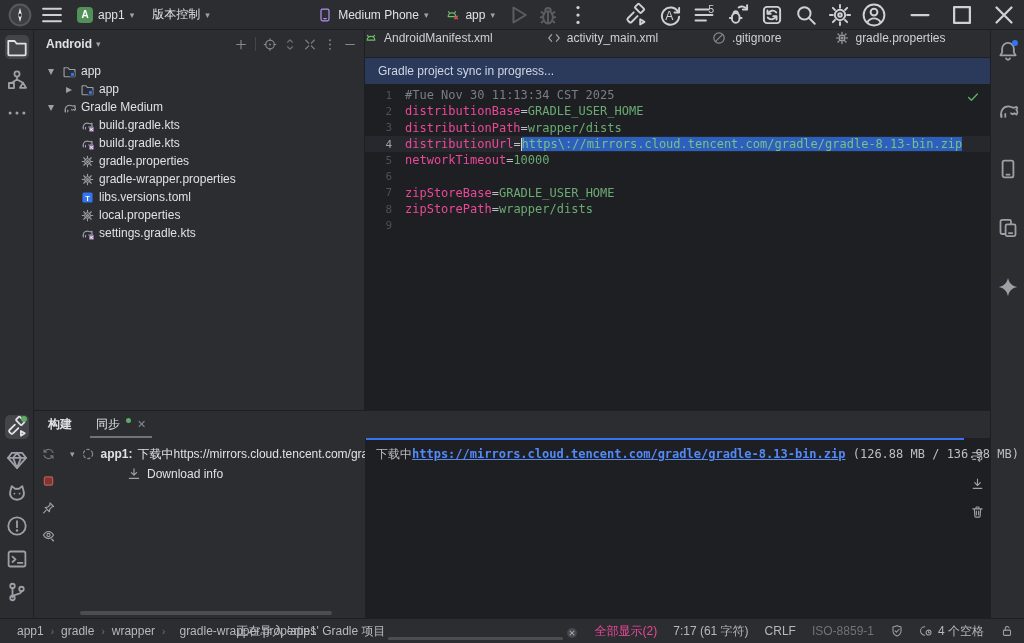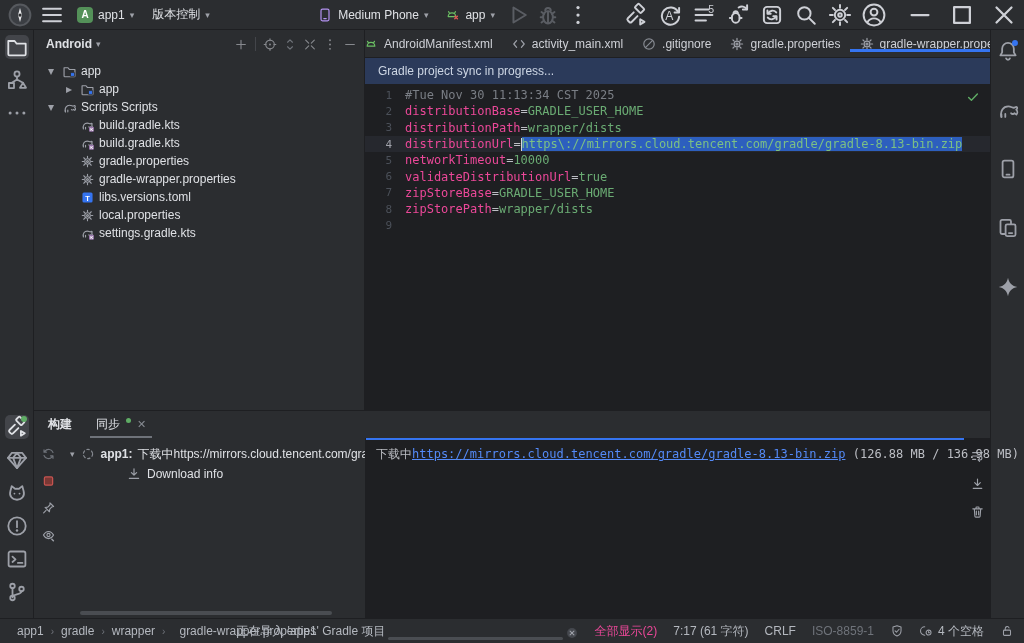--- a/index.html
+++ b/index.html
@@ -48,21 +48,21 @@
   .pp-icons { margin-left:auto; display:flex; align-items:center; gap:4px; color:#87898E; }
   .pp-icons .icon16 { width:15px; height:15px; }
   .pp-icons .divider { width:1px; height:14px; background:#43454A; margin:0 2px; }
   .tree { padding-top:4px; }
   .tree-row { height:18px; display:flex; align-items:center; gap:4px; color:#DFE1E5; cursor:default; }
   .tree-row .expander { width:14px; display:flex; justify-content:center; color:#9DA0A8; flex:0 0 14px; }
   .tree-row .icon16 { width:15px; height:15px; flex-basis:15px; }
 
   
   .editor-col { flex:1; display:flex; flex-direction:column; min-width:0; background:#1E1F22; }
-  .tabbar { height:28px; background:#2B2D30; border-bottom:1px solid #1E1F22; display:flex; align-items:center; overflow:hidden; }
+  .tabbar { height:28px; background:#2B2D30; border-bottom:1px solid #1E1F22; display:flex; align-items:flex-start; overflow:hidden;gap:35px; }
   .tab { display:flex; align-items:center; gap:5px; padding:0 9px; color:#CED0D6; position:relative; white-space:nowrap; cursor:default; }
   .tab.first { margin-left:-11px; }
   .tab.active::after { content:""; position:absolute; left:0; right:0; bottom:0; height:3px; background:#3574F0; }
   .banner { height:26px; background:#2B3A5A; color:#CDD6E4; display:flex; align-items:center; padding:0 13px; flex:0 0 26px; }
   .code-area { flex:1; position:relative; font-family:"DejaVu Sans Mono", monospace; font-size:12px; padding-top:3px; }
   .code-line { height:16.3px; display:flex; align-items:center; white-space:pre; }
   .code-line.current { background:#26282E; }
   .gutter { width:40px; flex:0 0 40px; text-align:right; color:#4B5059; padding-right:13px; font-size:11px; }
   .code-line.current .gutter { color:#A1A3AB; }
   .tok-comment { color:#7A7E85; }
@@ -85,21 +85,21 @@
   .bp-toolbar { width:28px; display:flex; flex-direction:column; align-items:center; padding-top:8px; gap:11px; color:#9DA0A8; }
   .bp-toolbar .icon16 { width:15px; height:15px; }
   .bp-tree { width:303px; position:relative; padding-top:6px; }
   .bt-row { display:flex; align-items:center; gap:5px; height:20px; padding-left:8px; white-space:nowrap; overflow:hidden; }
   .bt-row.child { padding-left:64px; }
   .hscroll { position:absolute; bottom:3px; left:18px; width:252px; height:4px; border-radius:2px; background:#4A4D52; }
   .console-wrap { flex:1; display:flex; min-width:0; border-left:1px solid #1E1F22; }
   .console { flex:1; background:#1E1F22; position:relative; font-family:"DejaVu Sans Mono", monospace; padding:8px 10px; min-width:0; }
   .console .progress-top { position:absolute; top:0; left:0; right:0; height:2px; background:#3574F0; }
   .console .line { white-space:nowrap; color:#BCBEC4; }
-  .console a.link { color:#548AF7; text-decoration:underline; }
+  .console a.link { color:#548AF7; text-decoration:underline;font-weight:bold; }
   .console-toolbar { width:26px; background:#1E1F22; display:flex; flex-direction:column; align-items:center; padding-top:10px; gap:12px; color:#9DA0A8; }
   .console-toolbar .icon16 { width:15px; height:15px; }
 
   
   .statusbar { height:25px; background:#2B2D30; border-top:1px solid #1E1F22; display:flex; align-items:center;
                padding:0 10px 0 10px; color:#B4B8BF; flex:0 0 25px; }
   .sb-left { display:flex; align-items:center; gap:7px; min-width:0; white-space:nowrap; }
   .sb-sep { color:#6F737A; font-size:10px; }
   .sb-right { margin-left:auto; display:flex; align-items:center; gap:16px; white-space:nowrap; }
   .sb-progress { display:flex; align-items:flex-end; gap:2px; }
@@ -392,21 +392,21 @@
                 <span>app</span>
               </div>
               <div class="tree-row" style="padding-left: 10px;">
                 <span class="expander">▾</span>
                 <span class="icon16" style="color: rgb(157, 160, 168);">
                   <svg viewBox="0 0 16 16" fill="none" stroke="currentColor" stroke-width="1.2" stroke-linecap="round" stroke-linejoin="round">
                     <path d="M3.6 12.6c-1-3.9 1.2-7 4.6-7 1.8 0 2.6.9 3.6.9s1.3-1 2-.5c.6.4.3 1.5-.3 1.8.9.9 1 2.4.1 3.3l-1.3-1c-.5.7-1.6.8-2.2.1"></path>
                     <path d="M3.6 12.6v-1.8M6.2 12.6v-2"></path>
                   </svg>
                 </span>
-                <span>Scripts Scripts</span>
+                <span>Gradle Medium</span>
               </div>
               <div class="tree-row" style="padding-left: 28px;">
                 <span class="expander"></span>
                 <span class="icon16" style="color: rgb(157, 160, 168);">
                   <svg viewBox="0 0 16 16" fill="none" stroke="currentColor" stroke-width="1.2" stroke-linecap="round" stroke-linejoin="round">
                     <path d="M3.6 11.6c-.9-3.4 1.1-6.2 4.1-6.2 1.6 0 2.3.8 3.2.8s1.2-.9 1.8-.4c.5.4.2 1.3-.3 1.6.8.8.9 2.1.1 2.9l-1.2-.9c-.4.6-1.4.7-1.9.1M3.6 11.6v-1.6M5.9 11.6V9.8" stroke="#9DA0A8"></path>
                     <rect x="9.6" y="9.4" width="5.2" height="5.2" fill="#9876AA" stroke="none" rx="1"></rect>
                     <text x="11" y="13.6" font-size="4.6" fill="#fff" stroke="none" font-weight="bold">K</text>
                   </svg>
                 </span>
@@ -534,21 +534,21 @@
           </div>
           <div class="code-area" id="code-area">
             <span class="insp-check"><svg viewBox="0 0 16 16" fill="none" stroke="currentColor" stroke-width="1.2" stroke-linecap="round" stroke-linejoin="round">
                   <path d="M3 8.6l3.2 3.2L13 4.6" stroke="#5FAD65" stroke-width="1.6"></path>
                 </svg></span>
           <div class="code-line"><span class="gutter">1</span><span><span class="tok-comment">#Tue Nov 30 11:13:34 CST 2025</span></span></div>
               <div class="code-line"><span class="gutter">2</span><span><span class="tok-key">distributionBase</span><span class="tok-eq">=</span><span class="tok-val">GRADLE_USER_HOME</span></span></div>
               <div class="code-line"><span class="gutter">3</span><span><span class="tok-key">distributionPath</span><span class="tok-eq">=</span><span class="tok-val">wrapper/dists</span></span></div>
               <div class="code-line current"><span class="gutter">4</span><span><span class="tok-key">distributionUrl</span><span class="tok-eq">=</span><span class="caret"></span><span class="tok-val tok-sel">https\://mirrors.cloud.tencent.com/gradle/gradle-8.13-bin.zip</span></span></div>
               <div class="code-line"><span class="gutter">5</span><span><span class="tok-key">networkTimeout</span><span class="tok-eq">=</span><span class="tok-val">10000</span></span></div>
-              <div class="code-line"><span class="gutter">6</span><span><span class="tok-key">validateDistributionUrl</span><span class="tok-eq">=</span><span class="tok-val">true</span></span></div>
+              <div class="code-line"><span class="gutter">6</span></div>
               <div class="code-line"><span class="gutter">7</span><span><span class="tok-key">zipStoreBase</span><span class="tok-eq">=</span><span class="tok-val">GRADLE_USER_HOME</span></span></div>
               <div class="code-line"><span class="gutter">8</span><span><span class="tok-key">zipStorePath</span><span class="tok-eq">=</span><span class="tok-val">wrapper/dists</span></span></div>
               <div class="code-line"><span class="gutter">9</span><span></span></div>
             </div>
         </div>
       </div>
 
       <div class="bottom-panel">
         <div class="bp-tabs">
           <span class="bp-title">构建</span>

